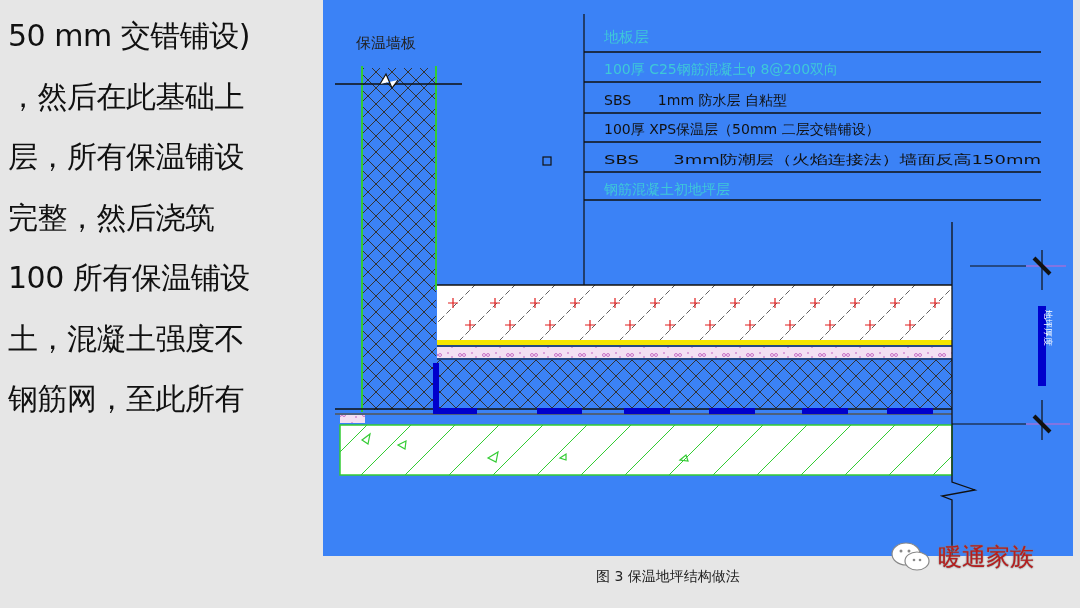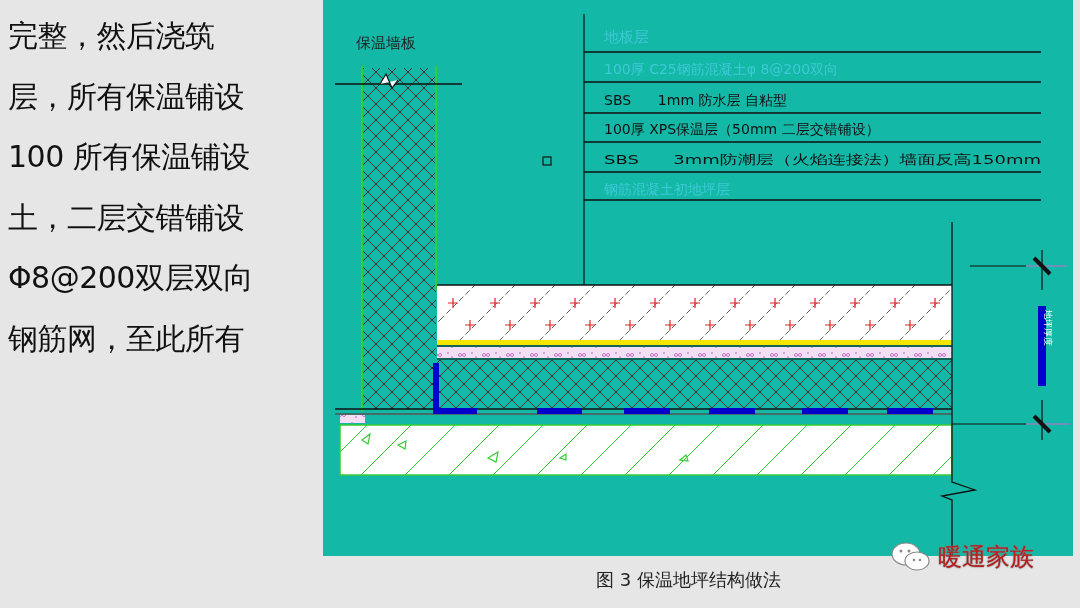--- a/index.html
+++ b/index.html
@@ -10,44 +10,45 @@
   }
   .left-text {
     position:absolute; left:8px; top:6px; width:310px;
     font-size:30px; line-height:60.5px; color:#111;
     font-family:"DejaVu Sans", sans-serif;
     letter-spacing:-0.5px;
   }
   .left-text div { white-space:nowrap; height:60.5px; }
   .panel {
     position:absolute; left:323px; top:0; width:750px; height:556px;
-    background:#14b8a6;
+    background:#3b82f6;
   }
   svg.drawing { position:absolute; left:0; top:0; }
   .caption {
     position:absolute; left:596px; top:568px;
-    font-size:18px; color:#222;
+    font-size:14px; color:#222;
   }
   .watermark {
     position:absolute; left:890px; top:540px;
     display:flex; align-items:center; gap:6px;
     color:#b91c1c; font-size:24px;
     text-shadow:0 0 2px #888, 0 0 1px #666;
   }
   .wm-icon { width:42px; height:34px; }
 </style>
 </head>
 <body>
 
 <div class="left-text">
+  <div>50 mm 交错铺设)</div>
+  <div>，然后在此基础上</div>
+  <div>层，所有保温铺设</div>
   <div>完整，然后浇筑</div>
-  <div>层，所有保温铺设</div>
   <div>100 所有保温铺设</div>
-  <div>土，二层交错铺设</div>
-  <div>Φ8@200双层双向</div>
+  <div>土，混凝土强度不</div>
   <div>钢筋网，至此所有</div>
 </div>
 
 <div class="panel">
   <svg class="drawing" width="750" height="556" viewBox="323 0 750 556">
     <defs>
       <pattern id="xps" width="16" height="16" patternUnits="userSpaceOnUse">
         <path d="M0 0 L16 16 M16 0 L0 16" stroke="#333" stroke-width="1" fill="none"></path>
       </pattern>
       <pattern id="hatch" width="40" height="40" patternUnits="userSpaceOnUse">

